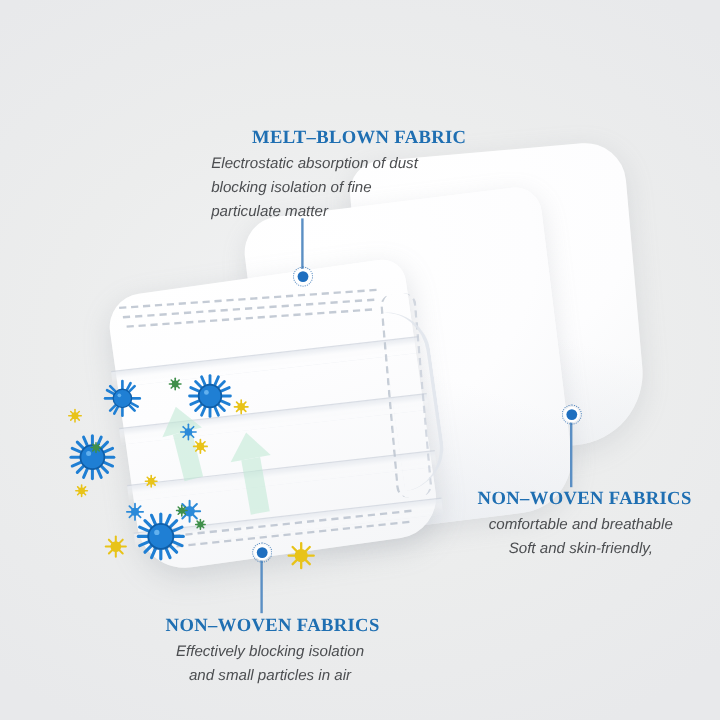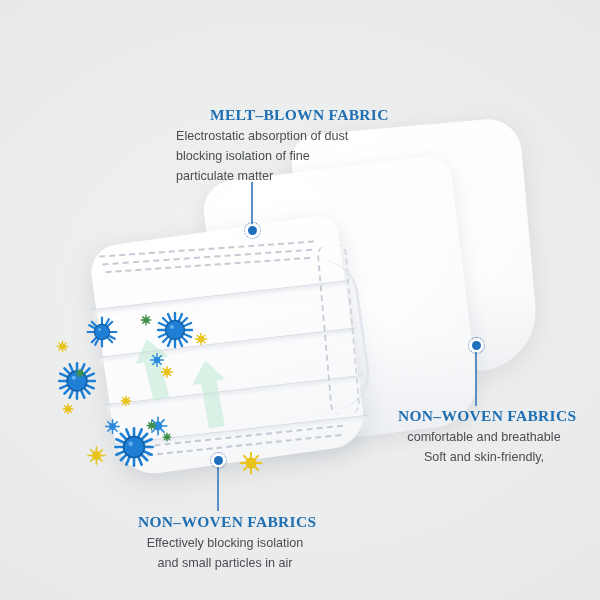--- a/index.html
+++ b/index.html
@@ -207,21 +207,21 @@
     white-space: nowrap;
   }
   .callout-body {
     position: absolute;
     font-family: "Liberation Sans", sans-serif;
     font-size: 12.6px;
     line-height: 20px;
     color: #4b4d50;
     white-space: nowrap;
   }
-  .callout-body div { white-space: nowrap; }
+  .callout-body div { white-space: nowrap; font-style: italic; }
   .center-text { text-align: center; }
 </style>
 </head>
 <body>
 
 <div id="stage">
 
 
   <div class="mask-sheet" id="mask-back"></div>
   <div class="mask-sheet" id="mask-back-shade"></div>

